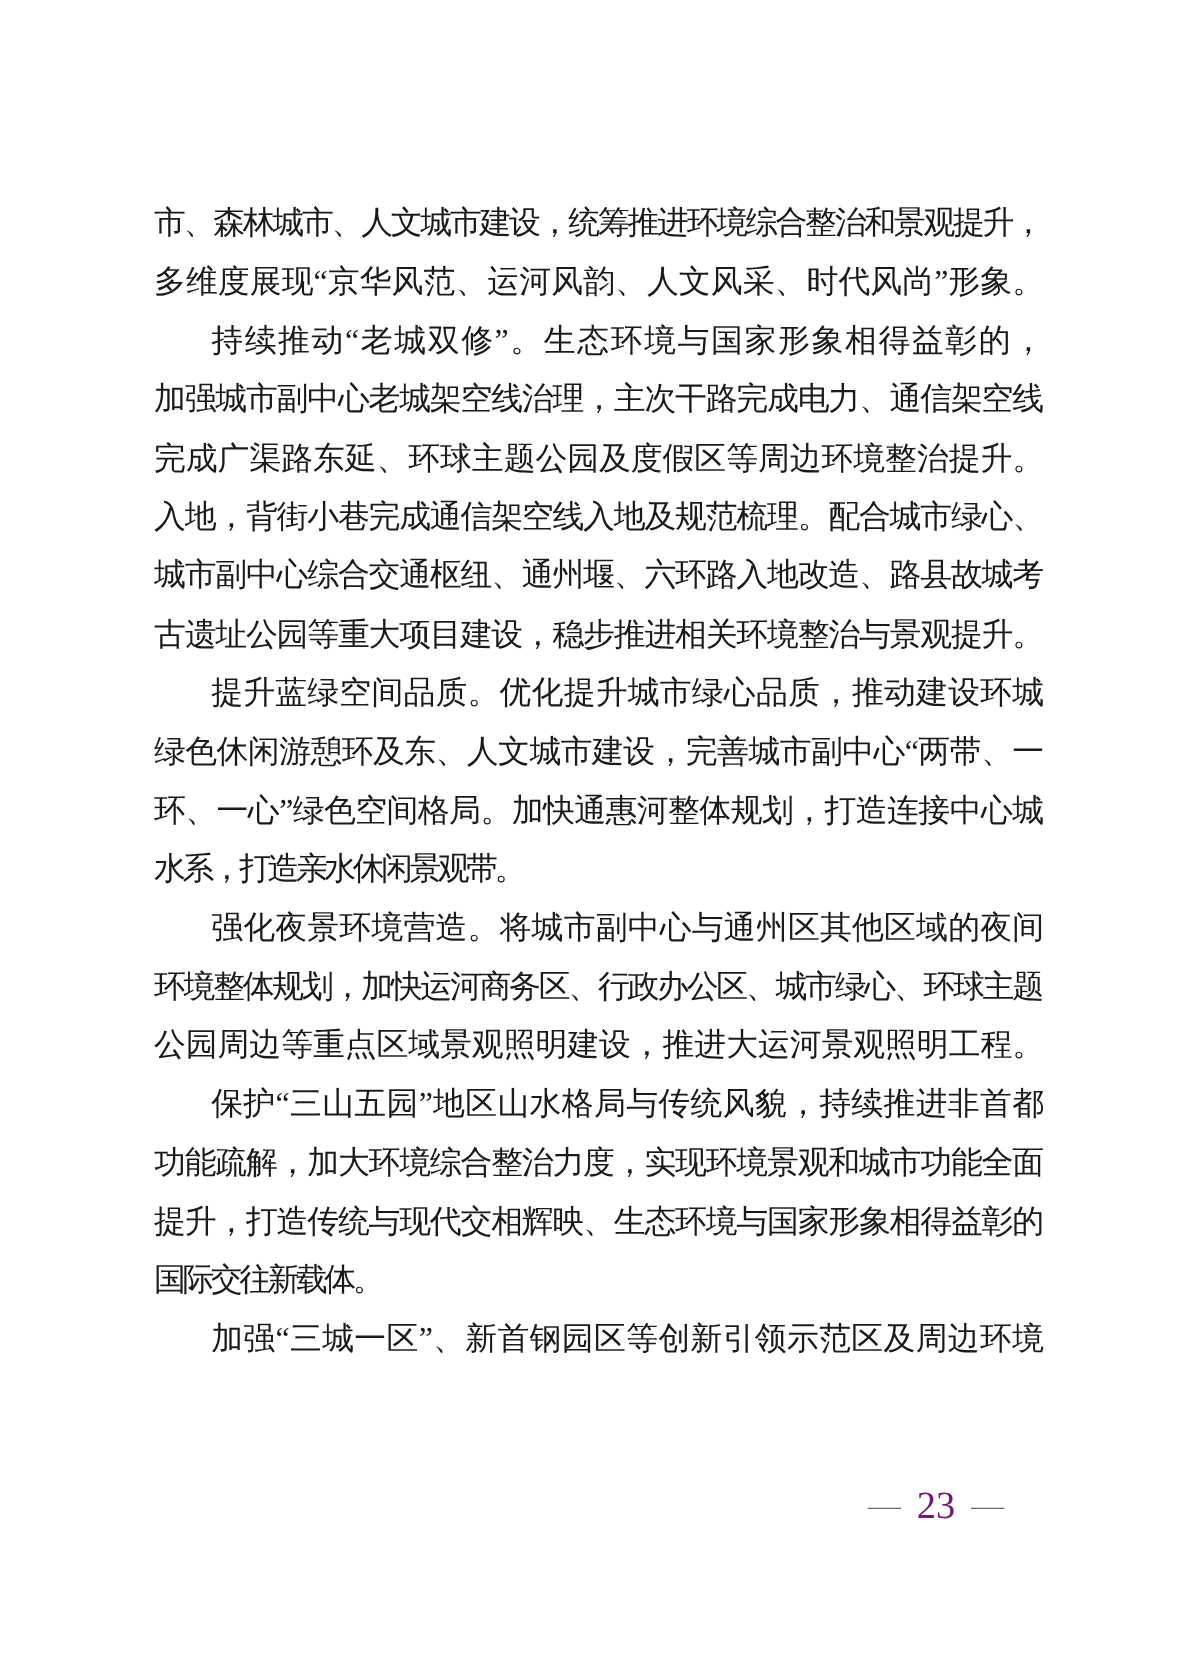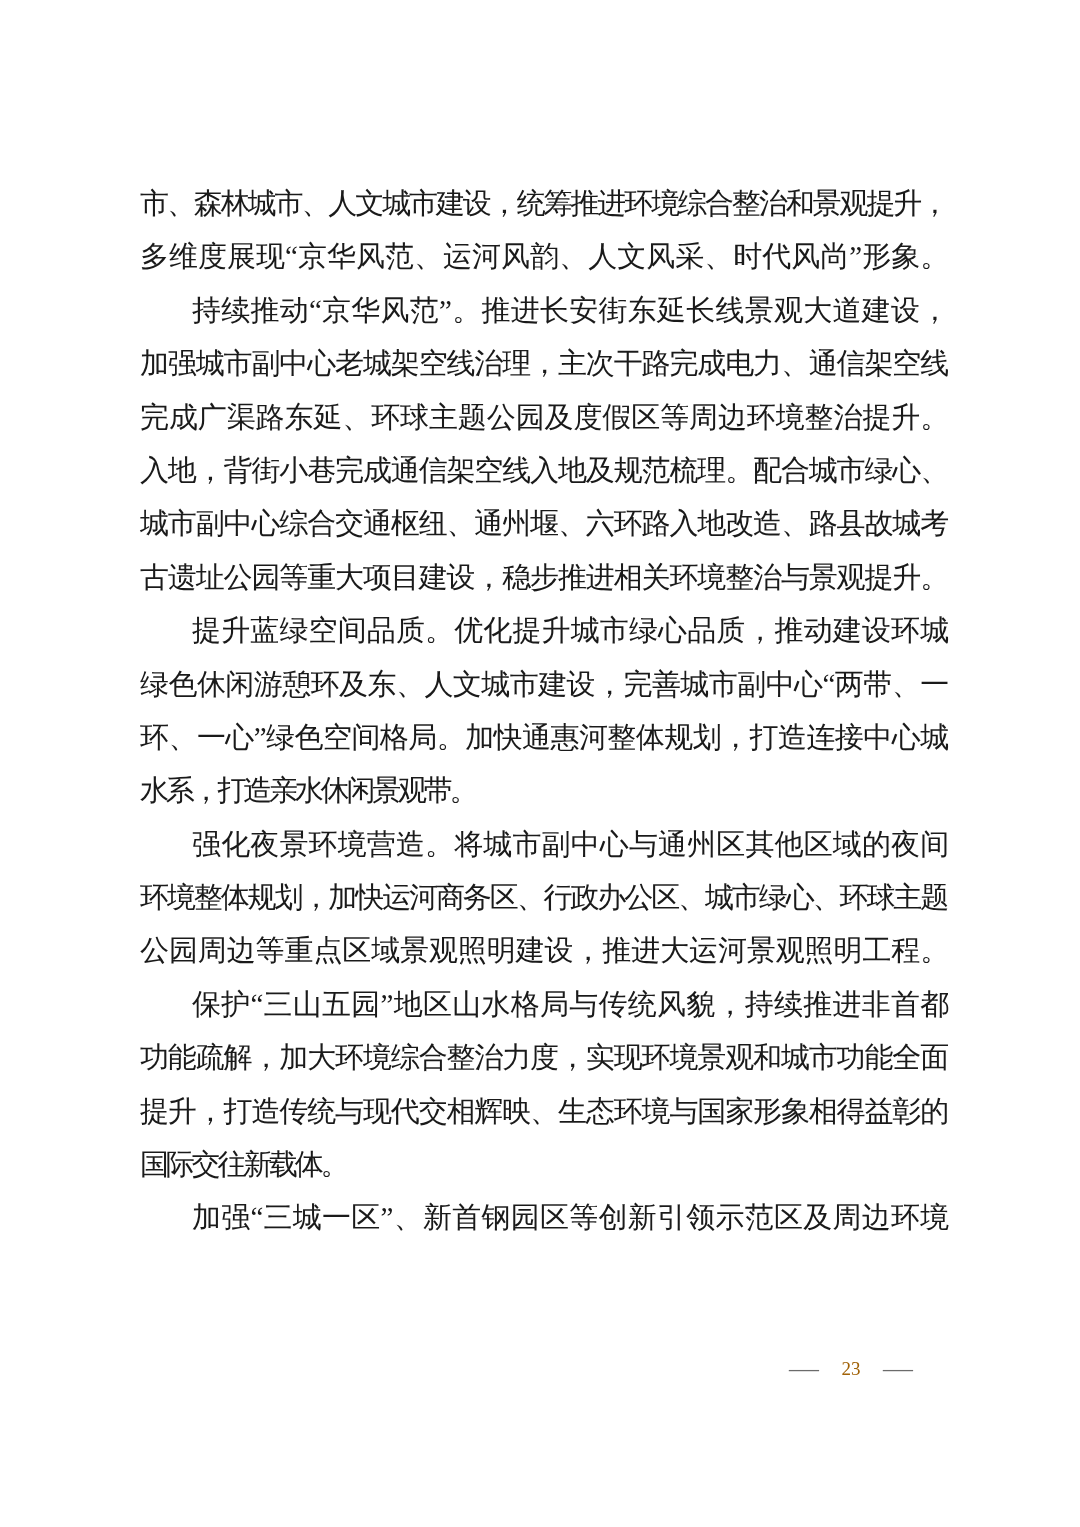--- a/index.html
+++ b/index.html
@@ -52,33 +52,33 @@
     align-items: center;
     font-size: 27px;
     letter-spacing: 0;
   }
   .footer-dash {
     color: #6b6b6b;
     font-size: 26px;
     transform: scaleX(1.15);
   }
   .footer-num {
-    color: #a16207;
-    font-size: 19px;
+    color: #701a75;
+    font-size: 35px;
   }
 </style>
 </head>
 <body>
 
 <div class="page">
 
   <main class="text-block" id="text-block">
       <div class="line fill">市、森林城市、人文城市建设，统筹推进环境综合整治和景观提升，</div>
       <div class="line fill">多维度展现“京华风范、运河风韵、人文风采、时代风尚”形象。</div>
-      <div class="line fill indent">持续推动“京华风范”。推进长安街东延长线景观大道建设，</div>
+      <div class="line fill indent">持续推动“老城双修”。生态环境与国家形象相得益彰的，</div>
       <div class="line fill">加强城市副中心老城架空线治理，主次干路完成电力、通信架空线</div>
       <div class="line fill">完成广渠路东延、环球主题公园及度假区等周边环境整治提升。</div>
       <div class="line fill">入地，背街小巷完成通信架空线入地及规范梳理。配合城市绿心、</div>
       <div class="line fill">城市副中心综合交通枢纽、通州堰、六环路入地改造、路县故城考</div>
       <div class="line fill">古遗址公园等重大项目建设，稳步推进相关环境整治与景观提升。</div>
       <div class="line fill indent">提升蓝绿空间品质。优化提升城市绿心品质，推动建设环城</div>
       <div class="line fill">绿色休闲游憩环及东、人文城市建设，完善城市副中心“两带、一</div>
       <div class="line fill">环、一心”绿色空间格局。加快通惠河整体规划，打造连接中心城</div>
       <div class="line nofill">水系，打造亲水休闲景观带。</div>
       <div class="line fill indent">强化夜景环境营造。将城市副中心与通州区其他区域的夜间</div>

